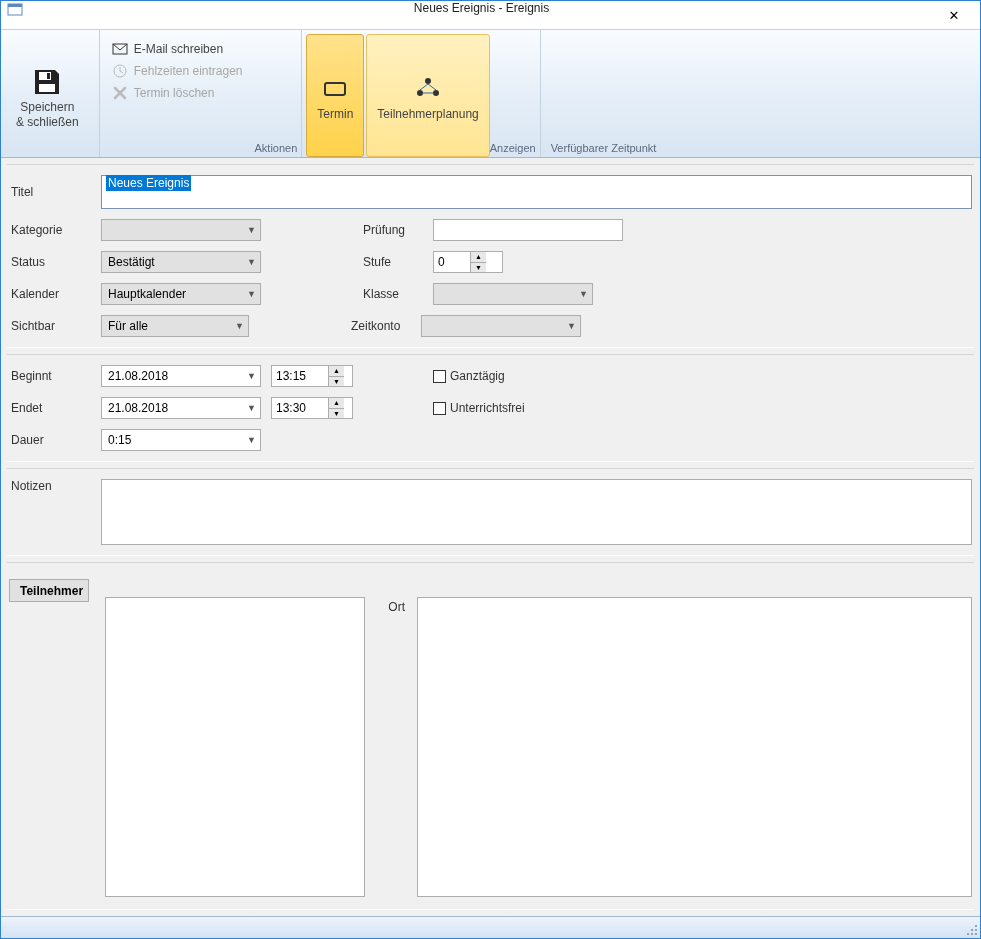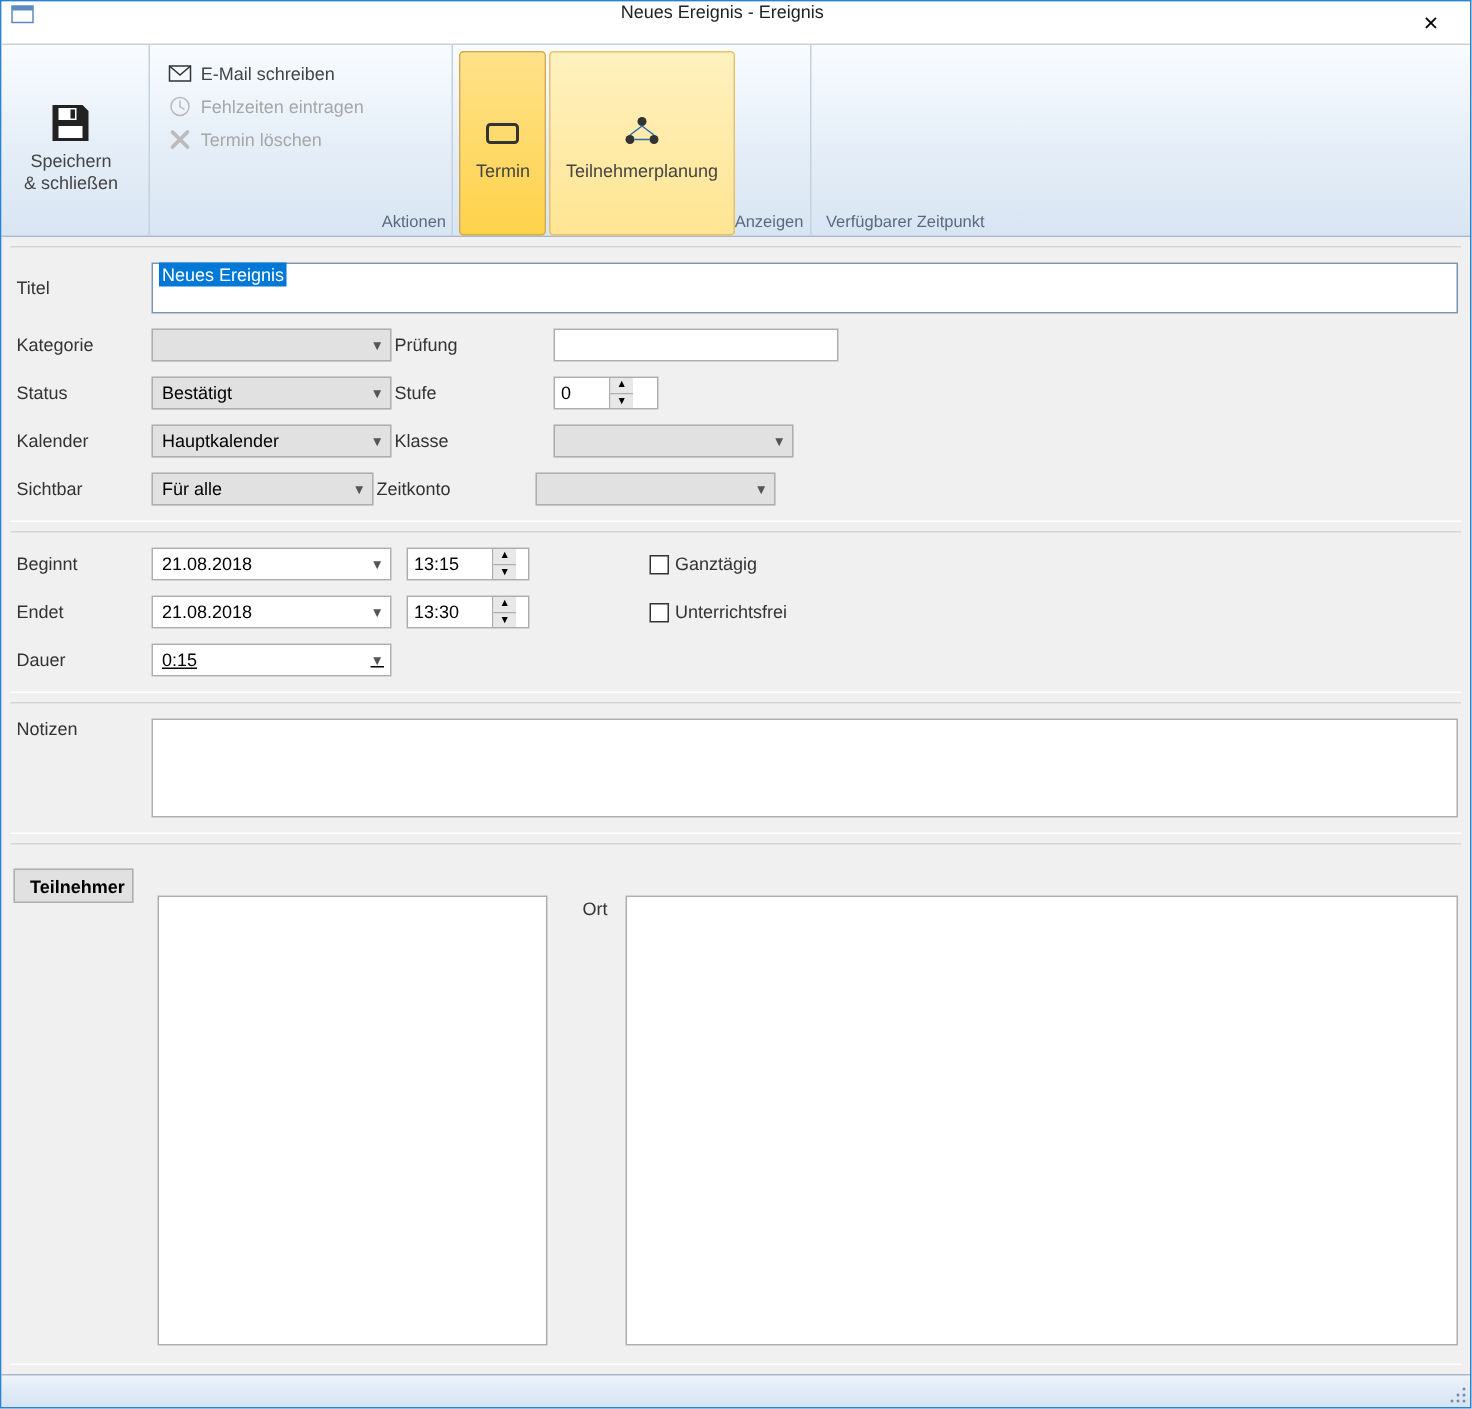--- a/index.html
+++ b/index.html
@@ -25,21 +25,21 @@
 .rb-item { display: flex; align-items: center; gap: 6px; font-size: 12px; color: #444; padding: 3px 6px; cursor: pointer; border-radius: 2px; }
 .rb-item .icn { width: 16px; height: 16px; display: flex; align-items: center; justify-content: center; font-size: 12px; }
 .rb-item.disabled { color: #a7a7a7; cursor: default; }
 
 
 .form { flex: 1; background: #f0f0f0; padding: 6px 6px; display: flex; flex-direction: column; gap: 6px; }
 .block { background: #f0f0f0; border-top: 1px solid #d5d5d5; border-bottom: 1px solid #fff; padding: 10px 2px; display: flex; flex-direction: column; gap: 10px; }
 .row { display: flex; align-items: center; gap: 0; }
 .lbl { width: 92px; font-size: 12px; color: #333; padding-left: 2px; }
 .lbl2 { width: 72px; font-size: 12px; color: #333; padding-left: 2px; }
-.col2 { display: flex; align-items: center; gap: 36px; }
+.col2 { margin-left: 100px; display: flex; align-items: center; }
 .titleinput { flex: 1; height: 34px; border: 1px solid #7a93b0; padding: 0 4px; font-size: 12px; background: #fff; }
 .titleinput .sel { background: #0078d7; color: #fff; padding: 1px 2px; }
 .combo { height: 22px; border: 1px solid #adadad; background: #e1e1e1; display: flex; align-items: center; font-size: 12px; padding: 0 4px 0 6px; position: relative; }
 .combo.white { background: #fff; }
 .combo .val { flex: 1; }
 .combo .arrow { font-size: 9px; color: #555; }
 .txtinput { height: 22px; border: 1px solid #adadad; background: #fff; font-size: 12px; padding: 0 4px; }
 .spinner { display: flex; border: 1px solid #adadad; background: #fff; height: 22px; }
 .spinner input { border: none; width: 36px; font-size: 12px; padding: 0 4px; outline: none; }
 .spinner .spinbtns { display: flex; flex-direction: column; border-left: 1px solid #adadad; width: 16px; }
@@ -254,21 +254,21 @@
           </div>
       </div>
       <div style="width:80px;"></div>
       <label class="chk">
           <span class="box"></span>
           <span>Unterrichtsfrei</span>
         </label>
     </div>
     <div class="row">
       <span class="lbl">Dauer</span>
-      <div class="combo white" style="width:160px;text-decoration:underline;">
+      <div class="combo white" style="width:160px;">
           <span class="val">0:15</span>
           <span class="arrow">▼</span>
         </div>
     </div>
   </div>
 
   <div class="block">
     <div class="row" style="align-items:flex-start;">
       <span class="lbl">Notizen</span>
       <textarea class="textarea" style=""></textarea>

